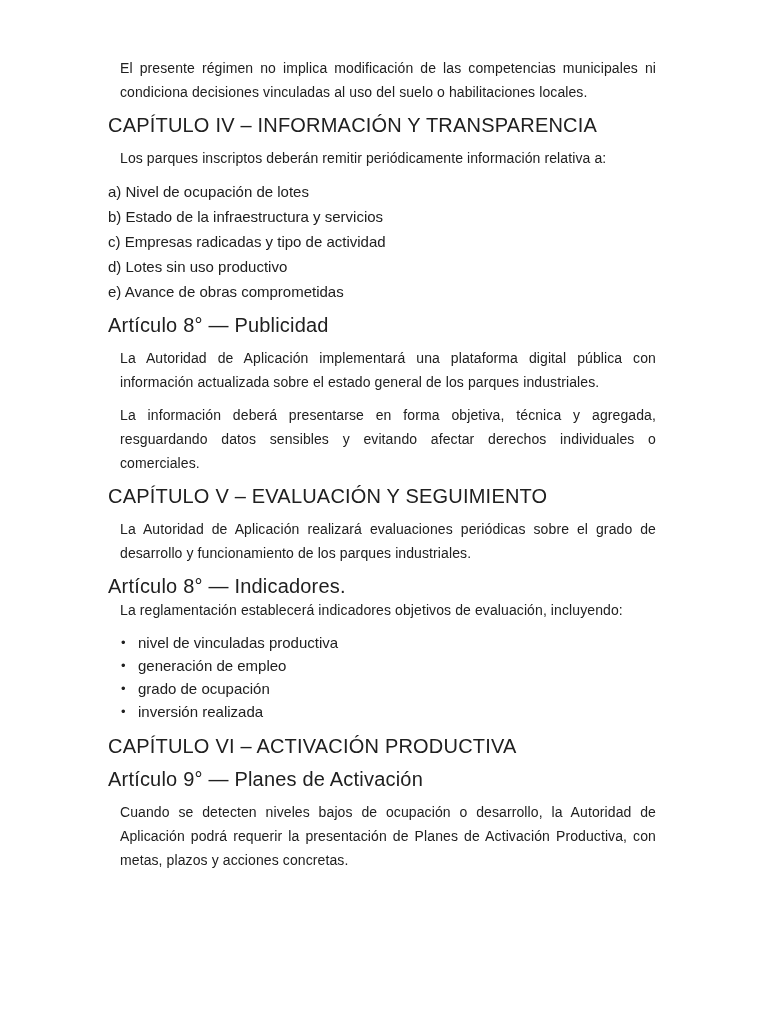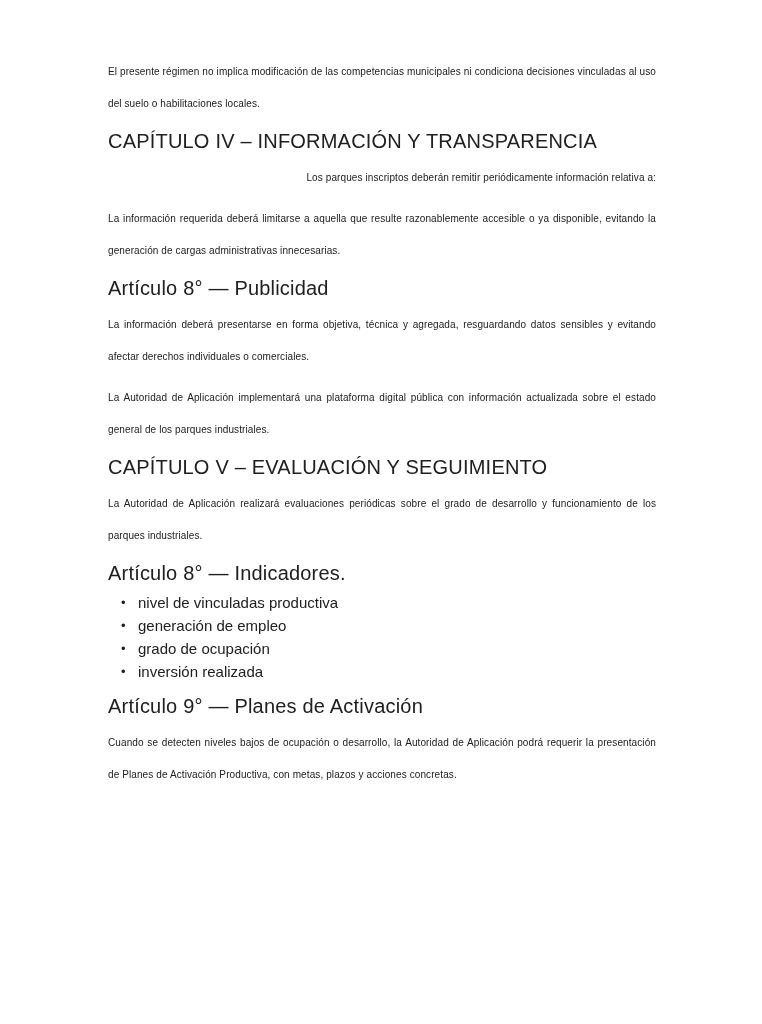--- a/index.html
+++ b/index.html
@@ -16,28 +16,28 @@
     overflow: hidden;
   }
   .page {
     box-sizing: border-box;
     width: 762px;
     height: 1024px;
     padding: 56px 106px 40px 108px;
     background: #ffffff;
   }
   .para {
-    margin: 0 0 9px 0;
-    font-size: 10px;
-    line-height: 32px;
+    margin: 0 0 9px 12px;
+    font-size: 14px;
+    line-height: 24px;
     text-align: justify;
     letter-spacing: 0.1px;
   }
   .para.no-justify {
-    text-align: right;
+    text-align: left;
   }
   .heading {
     margin: 2px 0 9px 0;
     font-size: 20px;
     line-height: 24px;
     font-weight: 400;
     text-align: left;
     letter-spacing: 0.2px;
   }
   .heading.tight {
@@ -77,54 +77,62 @@
 
 <div class="page">
 
   <p class="para">El presente régimen no implica modificación de las competencias municipales ni condiciona decisiones vinculadas al uso del suelo o habilitaciones locales.</p>
 
   <p class="heading">CAPÍTULO IV – INFORMACIÓN Y TRANSPARENCIA</p>
 
 
   <p class="para no-justify">Los parques inscriptos deberán remitir periódicamente información relativa a:</p>
 
+  <div class="lettered-list">
+    <div class="lettered-item">a) Nivel de ocupación de lotes</div>
+    <div class="lettered-item">b) Estado de la infraestructura y servicios</div>
+    <div class="lettered-item">c) Empresas radicadas y tipo de actividad</div>
+    <div class="lettered-item">d) Lotes sin uso productivo</div>
+    <div class="lettered-item">e) Avance de obras comprometidas</div>
+  </div>
 
-  <p class="para">La información requerida deberá limitarse a aquella que resulte razonablemente accesible o ya disponible, evitando la generación de cargas administrativas innecesarias.</p>
 
   <p class="heading">Artículo 8° — Publicidad</p>
 
+  <p class="para">La Autoridad de Aplicación implementará una plataforma digital pública con información actualizada sobre el estado general de los parques industriales.</p>
+
   <p class="para">La información deberá presentarse en forma objetiva, técnica y agregada, resguardando datos sensibles y evitando afectar derechos individuales o comerciales.</p>
-
-  <p class="para">La Autoridad de Aplicación implementará una plataforma digital pública con información actualizada sobre el estado general de los parques industriales.</p>
 
   <p class="heading">CAPÍTULO V – EVALUACIÓN Y SEGUIMIENTO</p>
 
 
   <p class="para">La Autoridad de Aplicación realizará evaluaciones periódicas sobre el grado de desarrollo y funcionamiento de los parques industriales.</p>
 
   <p class="heading tight">Artículo 8° — Indicadores.</p>
 
+  <p class="para no-justify">La reglamentación establecerá indicadores objetivos de evaluación, incluyendo:</p>
 
   <div class="bullet-list">
     <div class="bullet-row">
       <span class="bullet-glyph">•</span>
       <span class="bullet-text">nivel de vinculadas productiva</span>
     </div>
     <div class="bullet-row">
       <span class="bullet-glyph">•</span>
       <span class="bullet-text">generación de empleo</span>
     </div>
     <div class="bullet-row">
       <span class="bullet-glyph">•</span>
       <span class="bullet-text">grado de ocupación</span>
     </div>
     <div class="bullet-row">
       <span class="bullet-glyph">•</span>
       <span class="bullet-text">inversión realizada</span>
     </div>
   </div>
 
+  <p class="heading">CAPÍTULO VI – ACTIVACIÓN PRODUCTIVA</p>
 
   <p class="heading">Artículo 9° — Planes de Activación</p>
 
   <p class="para">Cuando se detecten niveles bajos de ocupación o desarrollo, la Autoridad de Aplicación podrá requerir la presentación de Planes de Activación Productiva, con metas, plazos y acciones concretas.</p>
 
 </div>
 
 </body></html>

